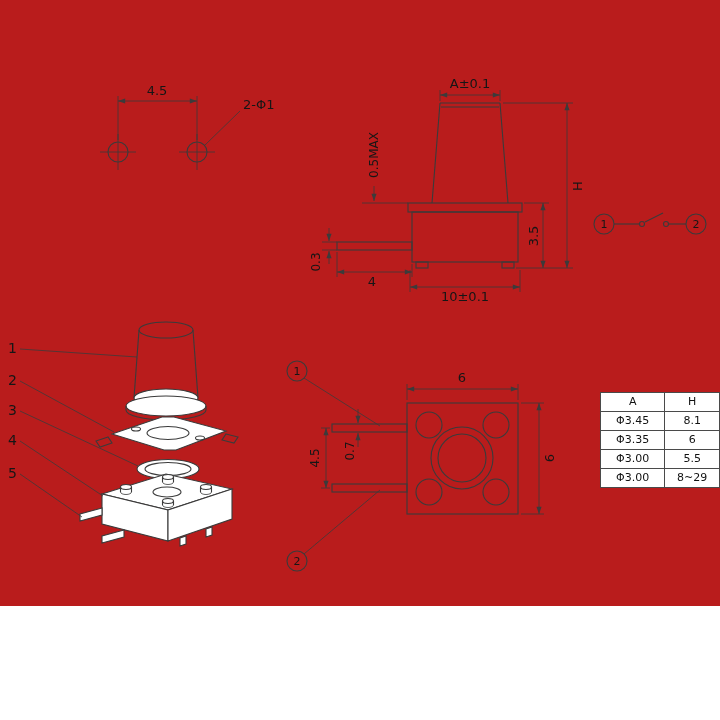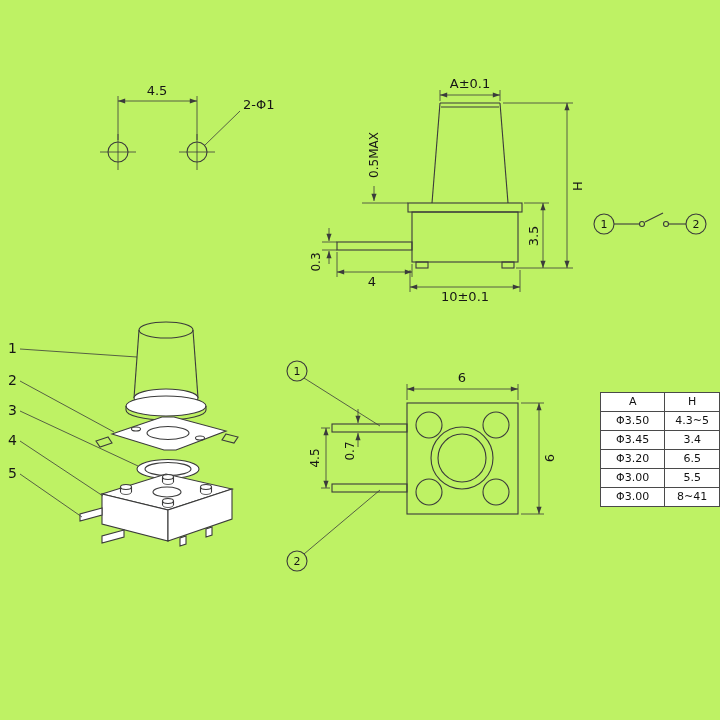--- a/index.html
+++ b/index.html
@@ -1,16 +1,16 @@
 <!DOCTYPE html>
 <html><head>
 <meta charset="utf-8">
 <style>
   html,body{margin:0;padding:0;background:#ffffff;}
-  .stage{position:relative;width:720px;height:720px;background:#bef264;font-family:"DejaVu Sans",sans-serif;overflow:hidden;}
+  .stage{position:relative;width:720px;height:606px;background:#b91c1c;font-family:"DejaVu Sans",sans-serif;overflow:hidden;}
   svg{position:absolute;top:0;left:0;}
   svg text{fill:#161616;font-family:"DejaVu Sans",sans-serif;}
   .ln{stroke:#3b3b3b;stroke-width:1.1;fill:none;}
   .thin{stroke:#3b3b3b;stroke-width:0.8;fill:none;}
   .fillw{fill:#ffffff;}
   .dim-text{font-size:13px;}
   .small-dim{font-size:12px;}
   .part-label{font-size:14px;}
   .circ-num{font-size:11px;}
   .spec{position:absolute;left:600px;top:392px;border-collapse:collapse;background:#fff;}
@@ -241,34 +241,30 @@
   </g>
 </svg>
 
 <table class="spec">
   <tbody>
         <tr>
     <th class="col-a">A</th>
     <th class="col-h">H</th>
   </tr>
   <tr>
-    <td>Φ3.50</td>
-    <td>4.3~5</td>
-  </tr>
-  <tr>
     <td>Φ3.45</td>
-    <td>3.4</td>
-  </tr>
-  <tr>
-    <td>Φ3.20</td>
-    <td>6.5</td>
+    <td>8.1</td>
+  </tr>
+  <tr>
+    <td>Φ3.35</td>
+    <td>6</td>
   </tr>
   <tr>
     <td>Φ3.00</td>
     <td>5.5</td>
   </tr>
   <tr>
     <td>Φ3.00</td>
-    <td>8~41</td>
+    <td>8~29</td>
   </tr>
 </tbody>
     </table>
 </div>
 
 </body></html>

